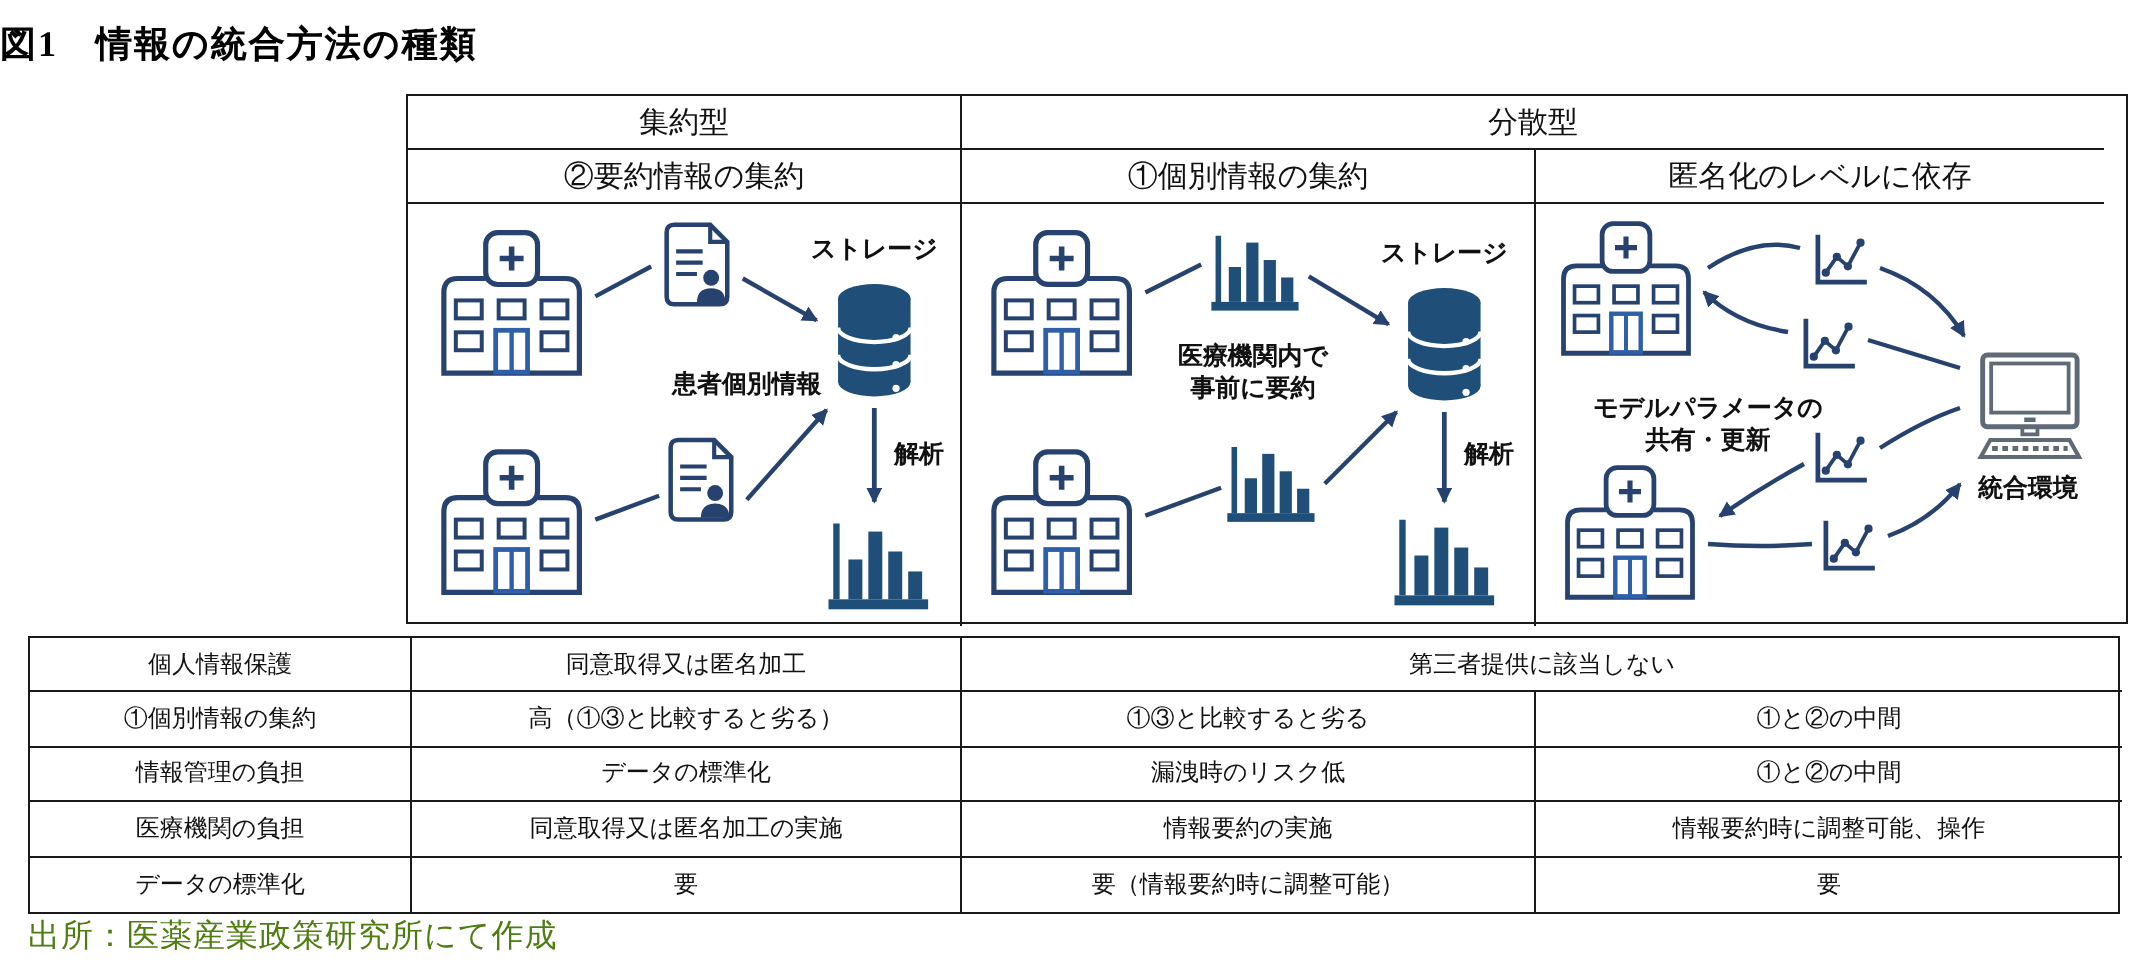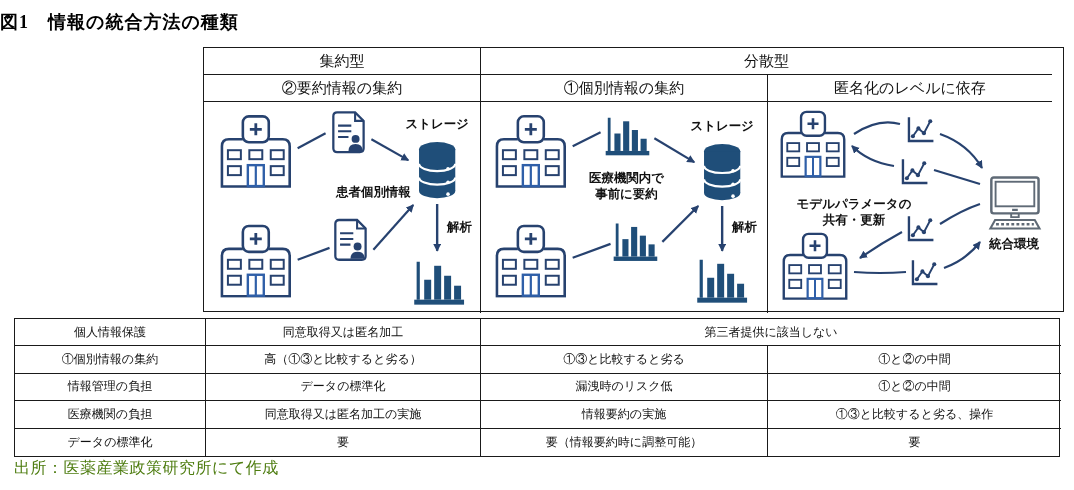--- a/index.html
+++ b/index.html
@@ -214,21 +214,21 @@
     <div class="row-contents">
       <div class="ccell">情報管理の負担</div>
       <div class="ccell">データの標準化</div>
       <div class="ccell">漏洩時のリスク低</div>
       <div class="ccell last-col">①と②の中間</div>
     </div>
     <div class="row-contents">
       <div class="ccell">医療機関の負担</div>
       <div class="ccell">同意取得又は匿名加工の実施</div>
       <div class="ccell">情報要約の実施</div>
-      <div class="ccell last-col">①③と比較すると劣る、操作</div>
+      <div class="ccell last-col">情報要約時に調整可能、操作</div>
     </div>
     <div class="row-contents">
       <div class="ccell last-row">データの標準化</div>
       <div class="ccell last-row">要</div>
       <div class="ccell last-row">要（情報要約時に調整可能）</div>
       <div class="ccell last-row last-col">要</div>
     </div>
   </div>
 
   <div class="source">出所：医薬産業政策研究所にて作成</div>

